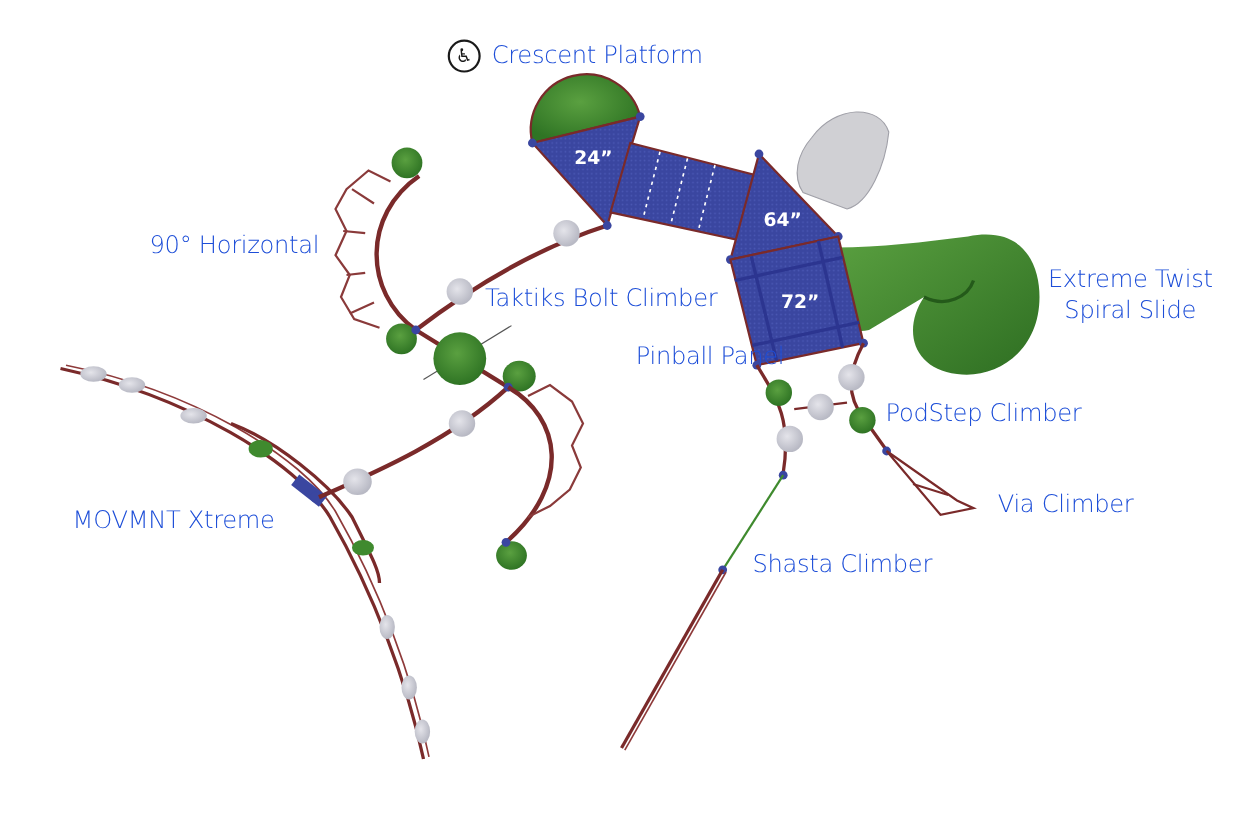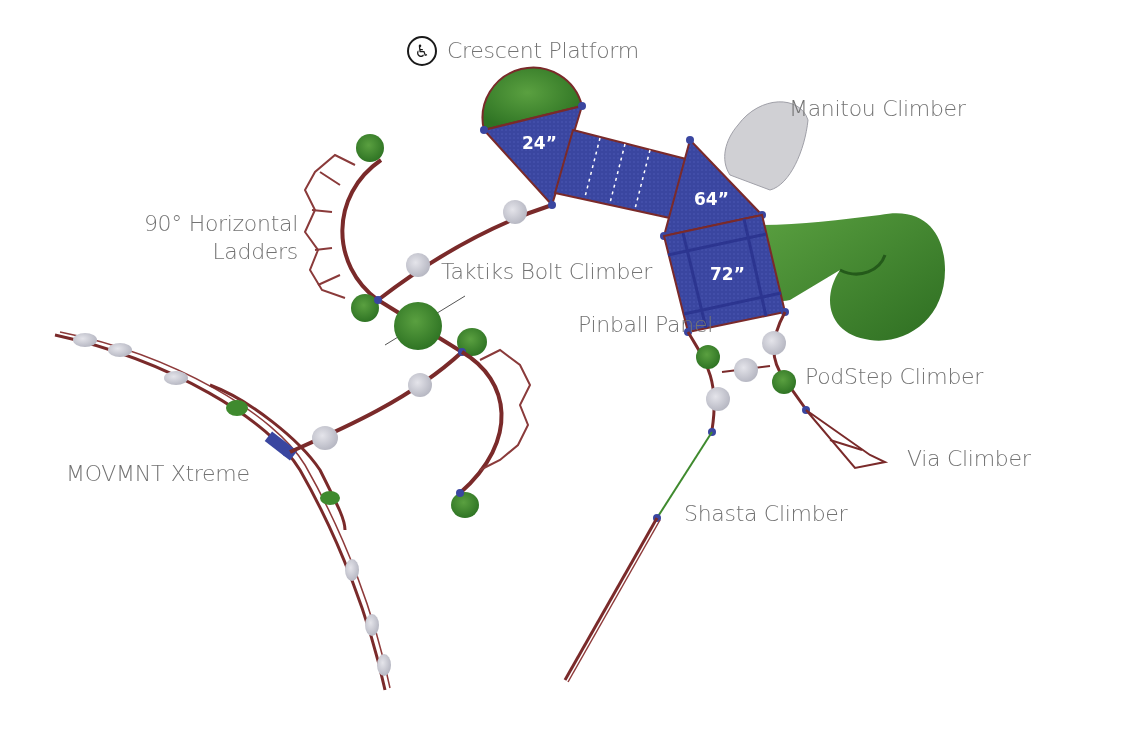--- a/index.html
+++ b/index.html
@@ -3,21 +3,21 @@
 <meta charset="utf-8">
 <style>
   html, body { margin: 0; padding: 0; background: #ffffff; }
   #stage { position: relative; width: 1140px; height: 748px; overflow: hidden; background: #ffffff; }
   svg#art { position: absolute; left: 0; top: 0; }
   .label {
     position: absolute;
     font-family: "DejaVu Sans", sans-serif;
     font-size: 22px;
     font-weight: 300;
-    color: #737373;
+    color: #1d4ed8;
     line-height: 1.25;
     white-space: nowrap;
     letter-spacing: -0.3px;
   }
   .center { text-align: center; }
   .dim {
     font-family: "DejaVu Sans", sans-serif;
     font-weight: bold;
     font-size: 17px;
     fill: #ffffff;
@@ -175,29 +175,31 @@
     <line x1="660" y1="520" x2="568" y2="682" stroke="#8e3a3a" stroke-width="1.5"></line>
   </g>
 
   <text class="dim" x="522" y="149">24”</text>
   <text class="dim" x="694" y="205">64”</text>
   <text class="dim" x="710" y="280">72”</text>
 </svg>
 
 <div class="ada" style="left:407px; top:36px;">♿</div>
 <div class="label" style="left:447px; top:37px;">Crescent Platform</div>
-<div class="label" style="left:789px; top:95px;">Manitou Climber</div>
-
-<div class="label center" style="left:128px; top:210px; width:170px;text-align:right;">
+
+<div class="label center" style="left:128px; top:210px; width:170px;">
   <div>90° Horizontal</div>
-  <div>Ladders</div>
 </div>
 
 <div class="label" style="left:441px; top:258px;">Taktiks Bolt Climber</div>
 
+<div class="label center" style="left:940px; top:241px; width:175px;">
+  <div>Extreme Twist</div>
+  <div>Spiral Slide</div>
+</div>
 
 <div class="label" style="left:531px; top:311px;margin-left:47px;">Pinball Panel</div>
 <div class="label" style="left:805px; top:363px;">PodStep Climber</div>
 <div class="label" style="left:907px; top:445px;">Via Climber</div>
 <div class="label" style="left:66px; top:460px;">MOVMNT Xtreme</div>
 <div class="label" style="left:684px; top:500px;">Shasta Climber</div>
 
 </div>
 
 </body></html>

